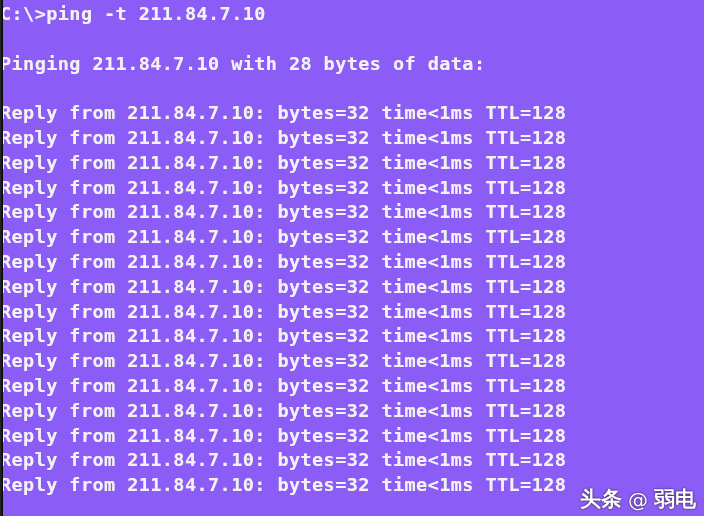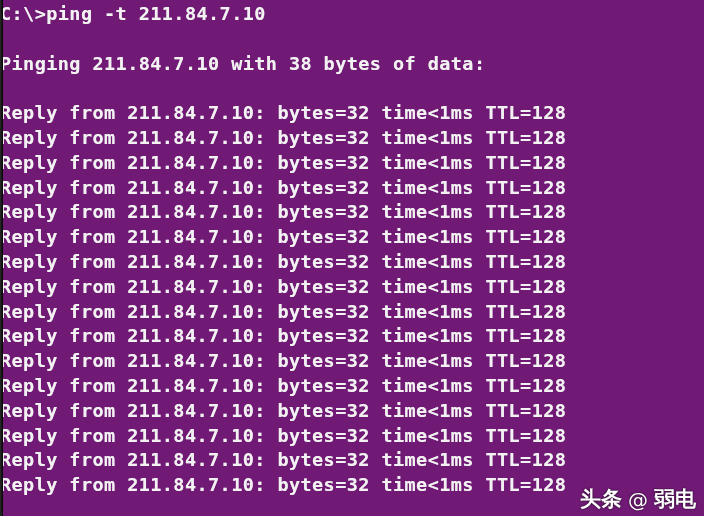--- a/index.html
+++ b/index.html
@@ -4,21 +4,21 @@
 <style>
   html, body {
     margin: 0;
     padding: 0;
     background: #000000;
   }
   #screen {
     position: relative;
     width: 704px;
     height: 516px;
-    background: #701a75;
+    background: #8b5cf6;
     overflow: hidden;
     font-family: "DejaVu Sans Mono", "Liberation Mono", monospace;
   }
   
   #left-edge {
     position: absolute;
     left: 0;
     top: 0;
     width: 3px;
     height: 516px;
@@ -77,21 +77,21 @@
 <div id="screen">
 
   <div id="left-edge"></div>
 
   <div id="console">
 
     <div class="line">C:\&gt;ping -t 211.84.7.10</div>
 
     <div class="line blank"> </div>
 
-    <div class="line">Pinging 211.84.7.10 with 38 bytes of data:</div>
+    <div class="line">Pinging 211.84.7.10 with 28 bytes of data:</div>
 
     <div class="line blank"> </div>
 
     <div class="line">Reply from 211.84.7.10: bytes=32 time&lt;1ms TTL=128</div>
     <div class="line">Reply from 211.84.7.10: bytes=32 time&lt;1ms TTL=128</div>
     <div class="line">Reply from 211.84.7.10: bytes=32 time&lt;1ms TTL=128</div>
     <div class="line">Reply from 211.84.7.10: bytes=32 time&lt;1ms TTL=128</div>
     <div class="line">Reply from 211.84.7.10: bytes=32 time&lt;1ms TTL=128</div>
     <div class="line">Reply from 211.84.7.10: bytes=32 time&lt;1ms TTL=128</div>
     <div class="line">Reply from 211.84.7.10: bytes=32 time&lt;1ms TTL=128</div>

